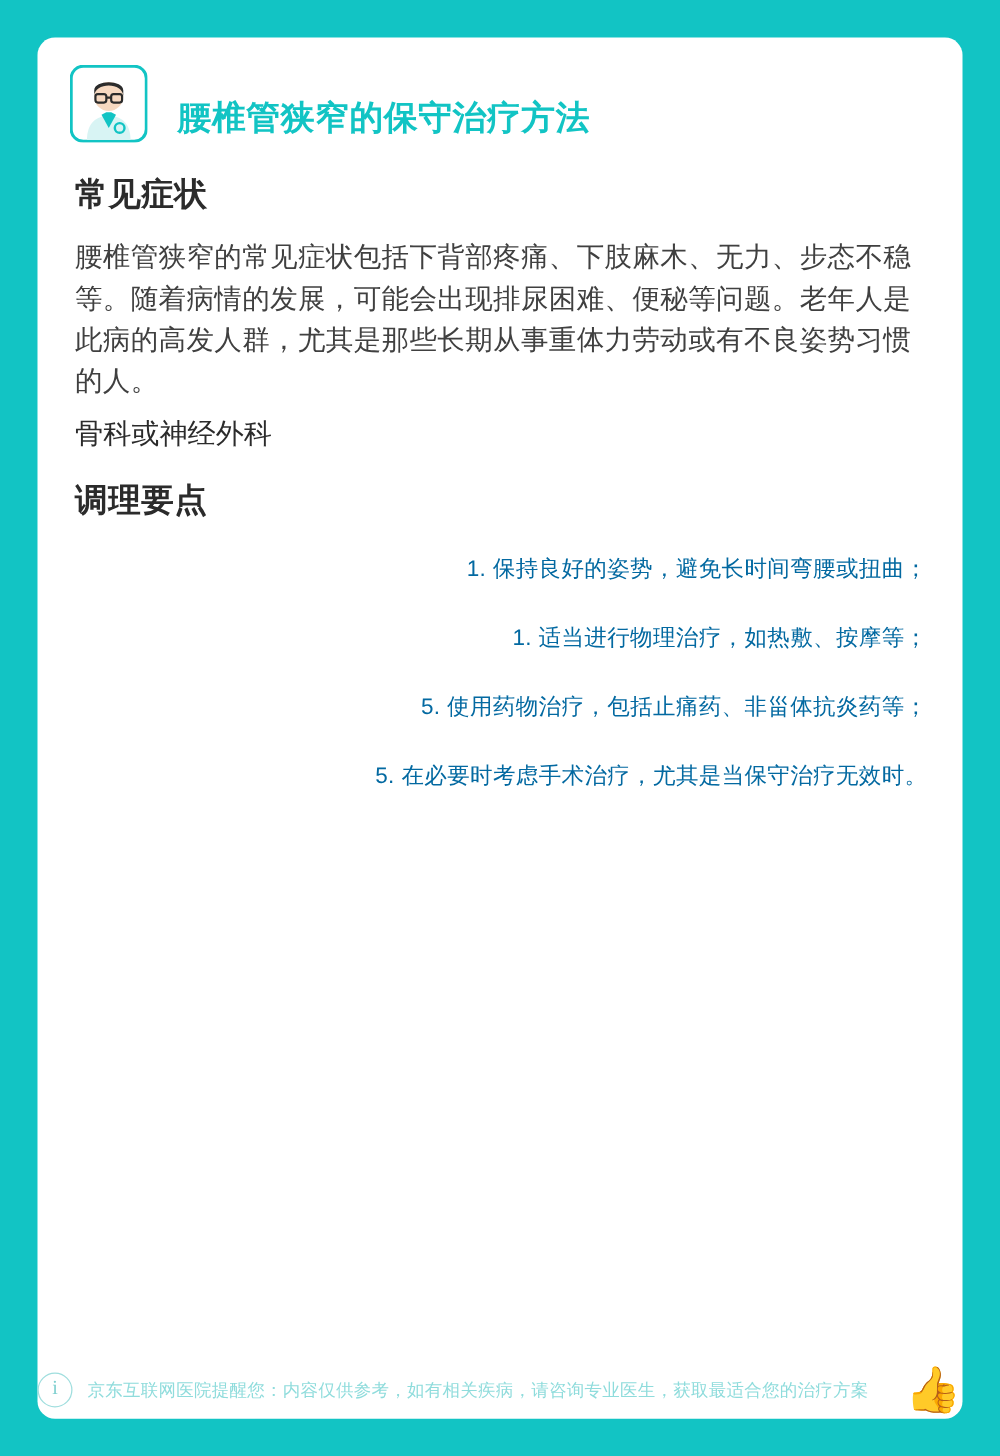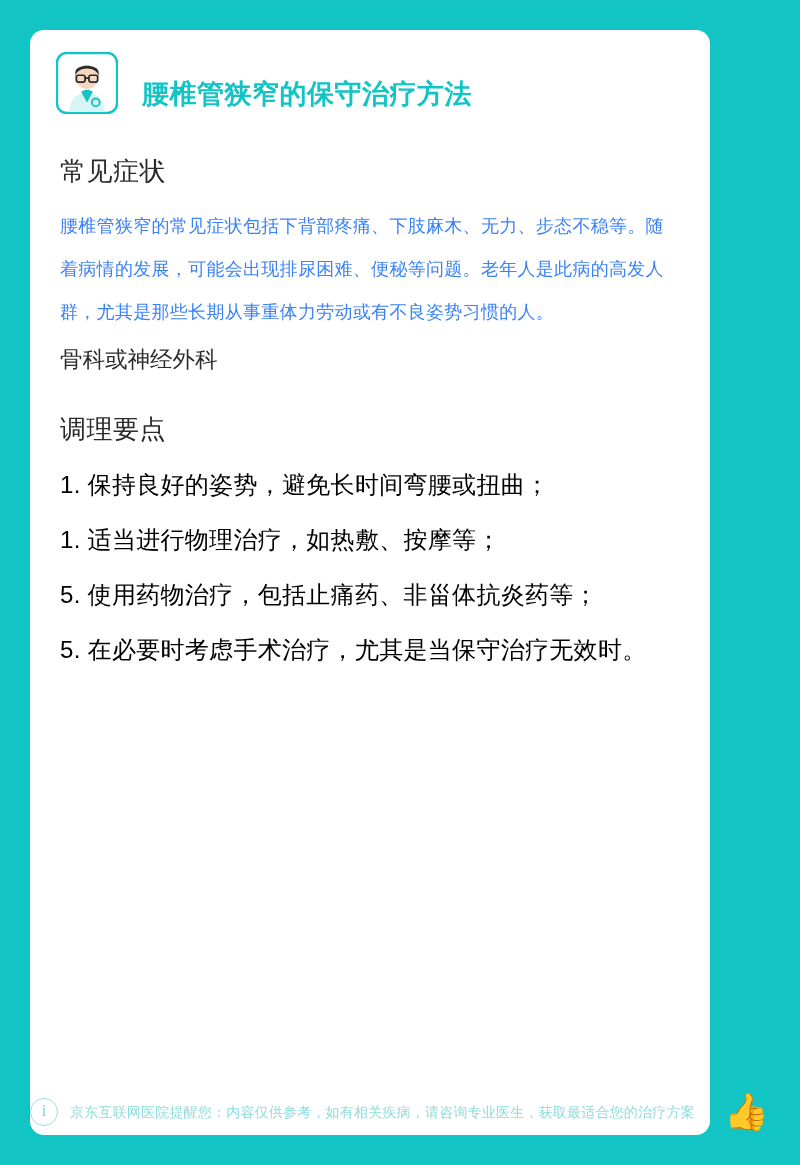--- a/index.html
+++ b/index.html
@@ -10,21 +10,21 @@
     width: 800px;
     height: 1165px;
     background: #12c4c4;
     font-family: "Liberation Sans", sans-serif;
     overflow: hidden;
   }
   .card {
     position: absolute;
     left: 30px;
     top: 30px;
-    width: 680px;
+    width: 740px;
     height: 1105px;
     background: #ffffff;
     border-radius: 14px;
     box-sizing: border-box;
   }
   .header {
     position: relative;
     height: 92px;
   }
   .doctor-avatar {
@@ -41,49 +41,50 @@
     font-size: 27px;
     font-weight: bold;
     color: #12c4c4;
     letter-spacing: 0.5px;
   }
   .content {
     padding: 0 28px 0 30px;
   }
   .section-heading {
     font-size: 26px;
-    font-weight: normal;
+    font-weight: bold;
     color: #2b2b2b;
-    margin: 32px 0 16px 0;
+    margin: 16px 0 16px 0;
     letter-spacing: 0.5px;
   }
   .paragraph {
-    font-size: 18px;
-    line-height: 43px;
-    color: #3b82f6;
+    font-size: 22px;
+    line-height: 33px;
+    color: #404040;
     margin: 0 0 4px 0;
     letter-spacing: 0.3px;
   }
   .plain-text {
     font-size: 22.5px;
     line-height: 40px;
     color: #2b2b2b;
     margin: 6px 0 6px 0;
   }
   .list {
     margin: 0;
     padding: 0;
     list-style: none;
   }
   .list-item {
-    font-size: 24px;
+    font-size: 18px;
     line-height: 43px;
-    color: #000000;
+    color: #0369a1;
     margin-bottom: 12px;
     letter-spacing: 0.3px;
+    text-align: right;
   }
   .footer {
     position: absolute;
     left: 30px;
     bottom: 18px;
     width: 740px;
     height: 70px;
     display: flex;
     align-items: center;
   }

